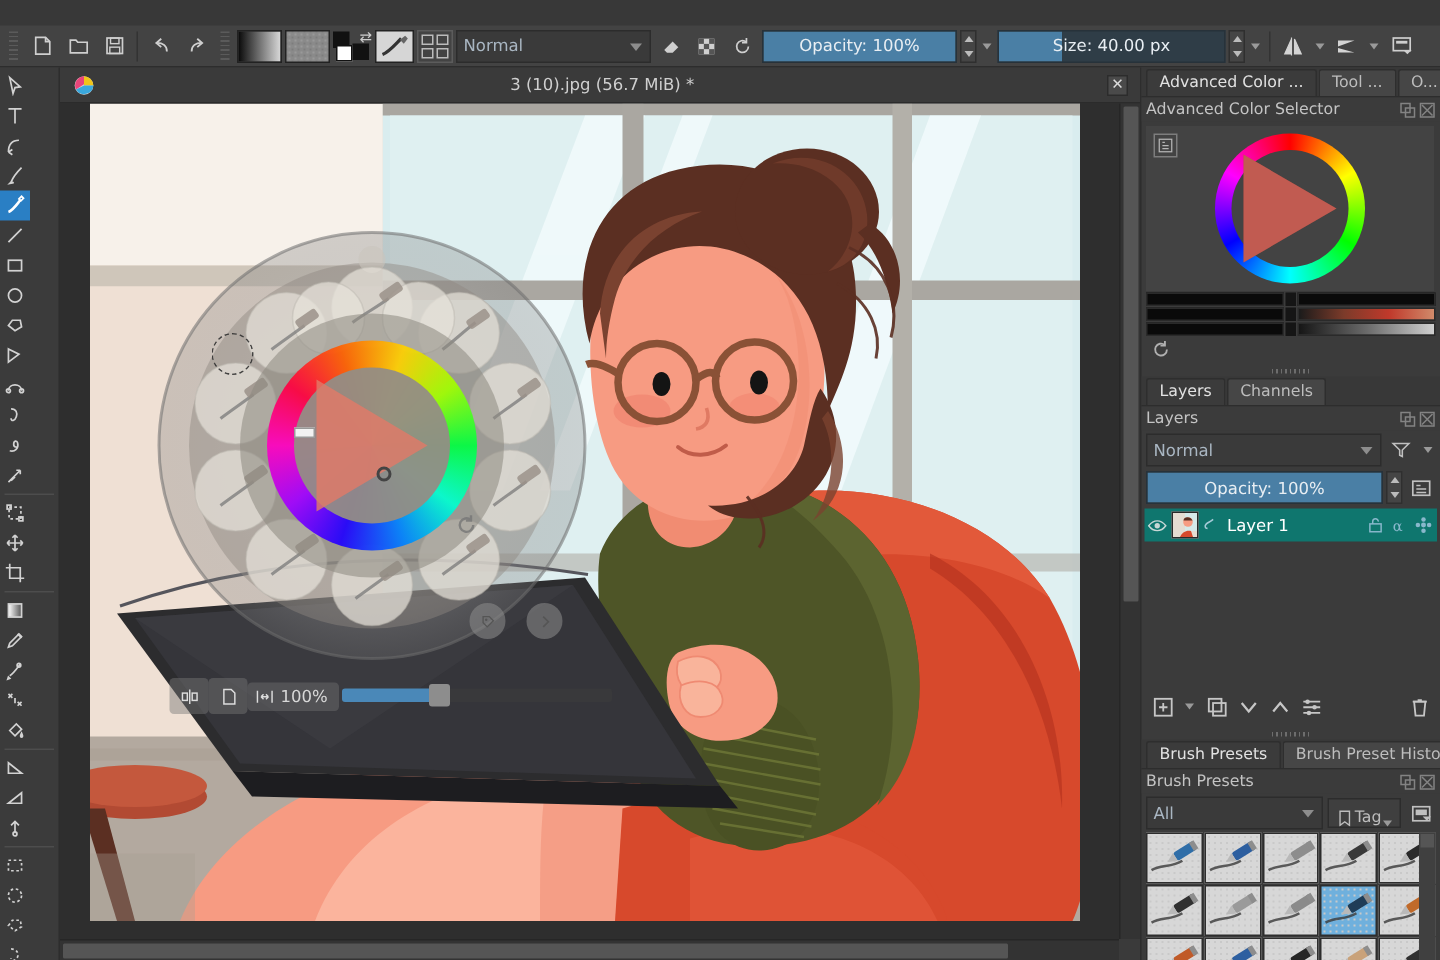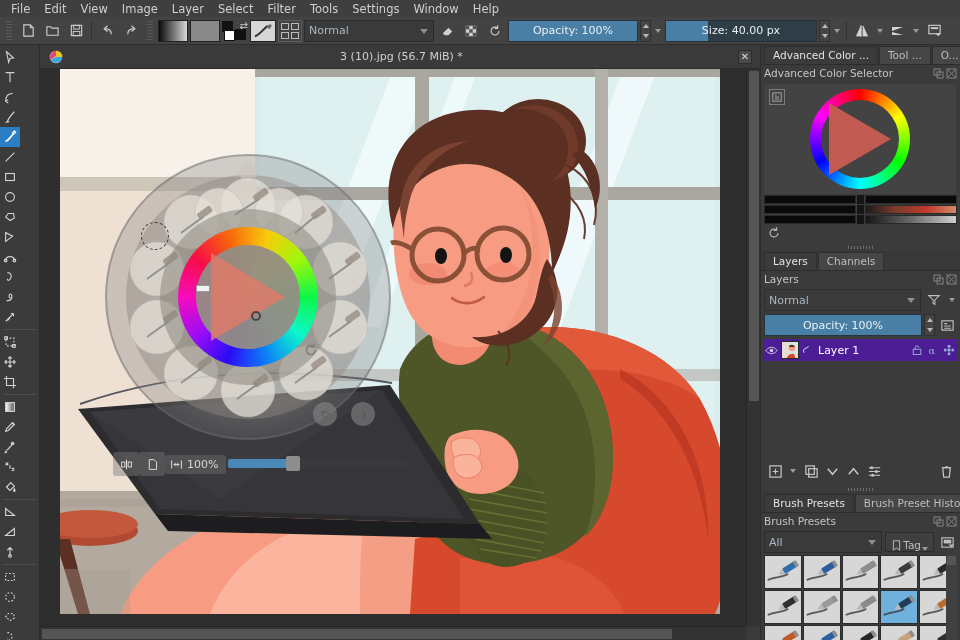--- a/index.html
+++ b/index.html
@@ -157,21 +157,21 @@
   .strip-row .b { flex:1; border:1px solid #2a2a2a; }
   .acs-reset { height:16px; display:flex; align-items:center; padding-left:3px; }
 
   
   .layers-head { display:flex; align-items:center; gap:3px; padding:2px 3px; }
   #layer-blend { flex:1; }
   .filter-btn { width:20px; height:20px; display:flex; align-items:center; justify-content:center;
                 cursor:pointer; }
   .op-row { display:flex; align-items:center; gap:2px; padding:1px 3px; }
   #layer-opacity { flex:1; }
-  .layer-row { display:flex; align-items:center; height:22px; background:#4c1d95; margin:2px 2px 0;
+  .layer-row { display:flex; align-items:center; height:22px; background:#0f766e; margin:2px 2px 0;
                padding:0 2px; gap:3px; cursor:pointer; }
   .layer-row .thumb { width:18px; height:18px; border:1px solid #2a2a2a; overflow:hidden; background:#ddd;}
   .layer-name { flex:1; color:#fff; font-size:11px; }
   .layer-row .mini { width:13px; height:13px; opacity:.85; }
   .layers-space { height:95px; }
   .layers-tools { display:flex; align-items:center; gap:5px; padding:4px 6px; }
   .layers-tools .lt { width:16px; height:16px; cursor:pointer; display:flex; align-items:center; justify-content:center;}
   .layers-tools .sp { flex:1; }
 
   
@@ -191,33 +191,20 @@
   .search-bar { position:absolute; left:0; right:0; bottom:0; height:18px; background:#3b3b3b;
                 border-top:1px solid #2d2d2d; display:flex; align-items:center; padding-left:5px;
                 color:#9a9a9a; font-size:11px; cursor:text;}
   svg { display:block; }
 </style>
 </head>
 <body>
 
 <div id="app">
 
-  <div class="menubar">
-    <div class="menu-item">File</div>
-    <div class="menu-item">Edit</div>
-    <div class="menu-item">View</div>
-    <div class="menu-item">Image</div>
-    <div class="menu-item">Layer</div>
-    <div class="menu-item">Select</div>
-    <div class="menu-item">Filter</div>
-    <div class="menu-item">Tools</div>
-    <div class="menu-item">Settings</div>
-    <div class="menu-item">Window</div>
-    <div class="menu-item">Help</div>
-  </div>
 
   <div class="toolbar">
     <div class="grip"></div>
 
     <div class="tb-btn">
       <svg viewBox="0 0 16 16" width="15" height="15">
           <path d="M3 2h7l3 3v9H3z" fill="none" stroke="#cfcfcf" stroke-width="1.2"></path>
           <path d="M10 2v3h3" fill="none" stroke="#cfcfcf" stroke-width="1.2"></path>
         </svg>
     </div>

